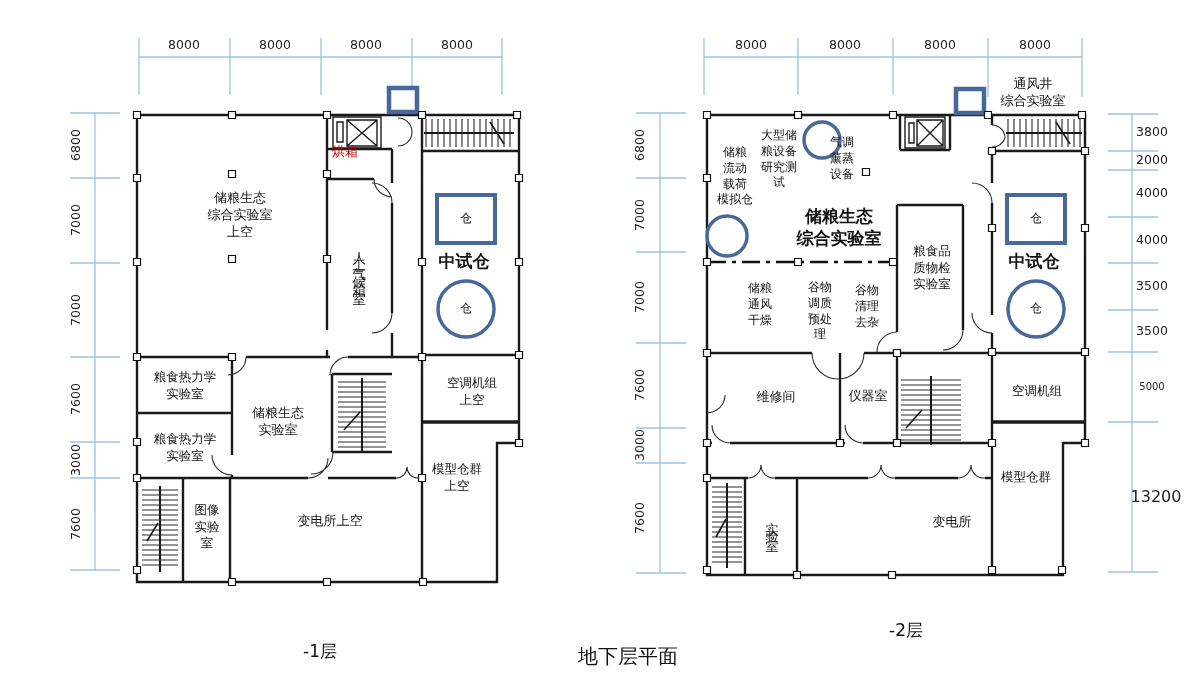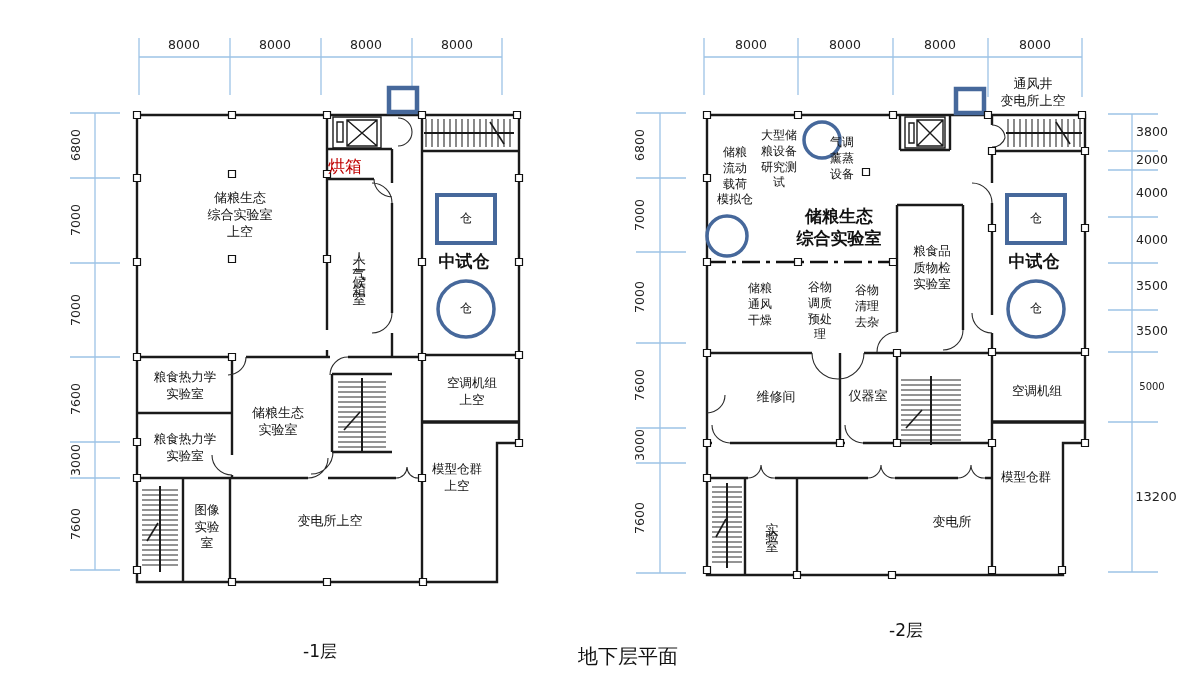--- a/index.html
+++ b/index.html
@@ -106,21 +106,21 @@
 <div class="lbl rot dimtxt" style="left:76px;top:145px;font-size:12.5px">6800</div>
 <div class="lbl rot dimtxt" style="left:76px;top:220px;font-size:12.5px">7000</div>
 <div class="lbl rot dimtxt" style="left:76px;top:310px;font-size:12.5px">7000</div>
 <div class="lbl rot dimtxt" style="left:76px;top:399px;font-size:12.5px">7600</div>
 <div class="lbl rot dimtxt" style="left:76px;top:460px;font-size:12.5px">3000</div>
 <div class="lbl rot dimtxt" style="left:76px;top:524px;font-size:12.5px">7600</div>
 
 <div class="lbl" style="left:240px;top:215px;font-size:13px">储粮生态
 综合实验室
 上空</div>
-<div class="lbl red" style="left:345px;top:166px;font-size:17px">烘箱</div>
+<div class="lbl red" style="left:345px;top:152px;font-size:13px">烘箱</div>
 <div class="lbl v" style="left:359px;top:265px;font-size:13.5px">人工气候箱室</div>
 <div class="lbl" style="left:466px;top:219px;font-size:12px">仓</div>
 <div class="lbl b" style="left:464px;top:261px;font-size:17px">中试仓</div>
 <div class="lbl" style="left:466px;top:309px;font-size:12px">仓</div>
 <div class="lbl" style="left:472px;top:391px;font-size:12.5px">空调机组
 上空</div>
 <div class="lbl" style="left:457px;top:477px;font-size:12.5px">模型仓群
 上空</div>
 <div class="lbl" style="left:185px;top:385px;font-size:12.5px">粮食热力学
 实验室</div>
@@ -144,24 +144,24 @@
 <div class="lbl rot dimtxt" style="left:640px;top:385px;font-size:12.5px">7600</div>
 <div class="lbl rot dimtxt" style="left:640px;top:445px;font-size:12.5px">3000</div>
 <div class="lbl rot dimtxt" style="left:640px;top:518px;font-size:12.5px">7600</div>
 <div class="lbl dimtxt" style="left:1152px;top:132px;font-size:12.5px">3800</div>
 <div class="lbl dimtxt" style="left:1152px;top:160px;font-size:12.5px">2000</div>
 <div class="lbl dimtxt" style="left:1152px;top:193px;font-size:12.5px">4000</div>
 <div class="lbl dimtxt" style="left:1152px;top:240px;font-size:12.5px">4000</div>
 <div class="lbl dimtxt" style="left:1152px;top:286px;font-size:12.5px">3500</div>
 <div class="lbl dimtxt" style="left:1152px;top:331px;font-size:12.5px">3500</div>
 <div class="lbl dimtxt" style="left:1152px;top:387px;font-size:10px">5000</div>
-<div class="lbl dimtxt" style="left:1156px;top:497px;font-size:13px">13200</div>
+<div class="lbl dimtxt" style="left:1156px;top:497px;font-size:16px">13200</div>
 
 <div class="lbl" style="left:1033px;top:92px;font-size:13px">通风井
-变电所上空</div>
+综合实验室</div>
 <div class="lbl" style="left:735px;top:177px;font-size:12px">储粮
 流动
 载荷
 模拟仓</div>
 <div class="lbl" style="left:779px;top:160px;font-size:12px">大型储
 粮设备
 研究测
 试</div>
 <div class="lbl" style="left:842px;top:159px;font-size:12px">气调
 薰蒸

